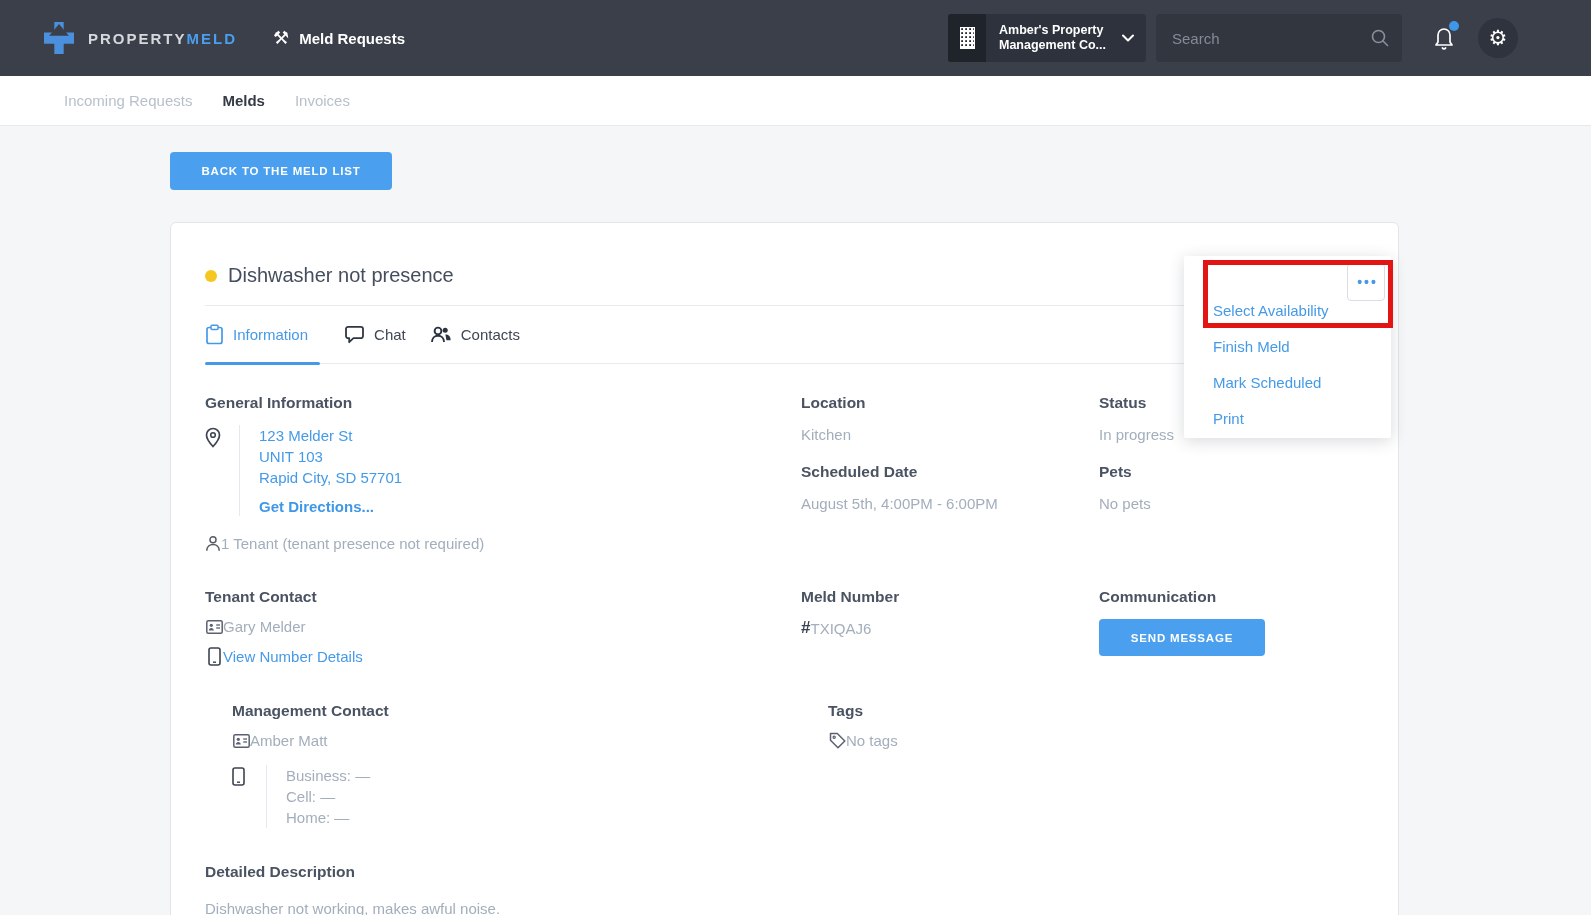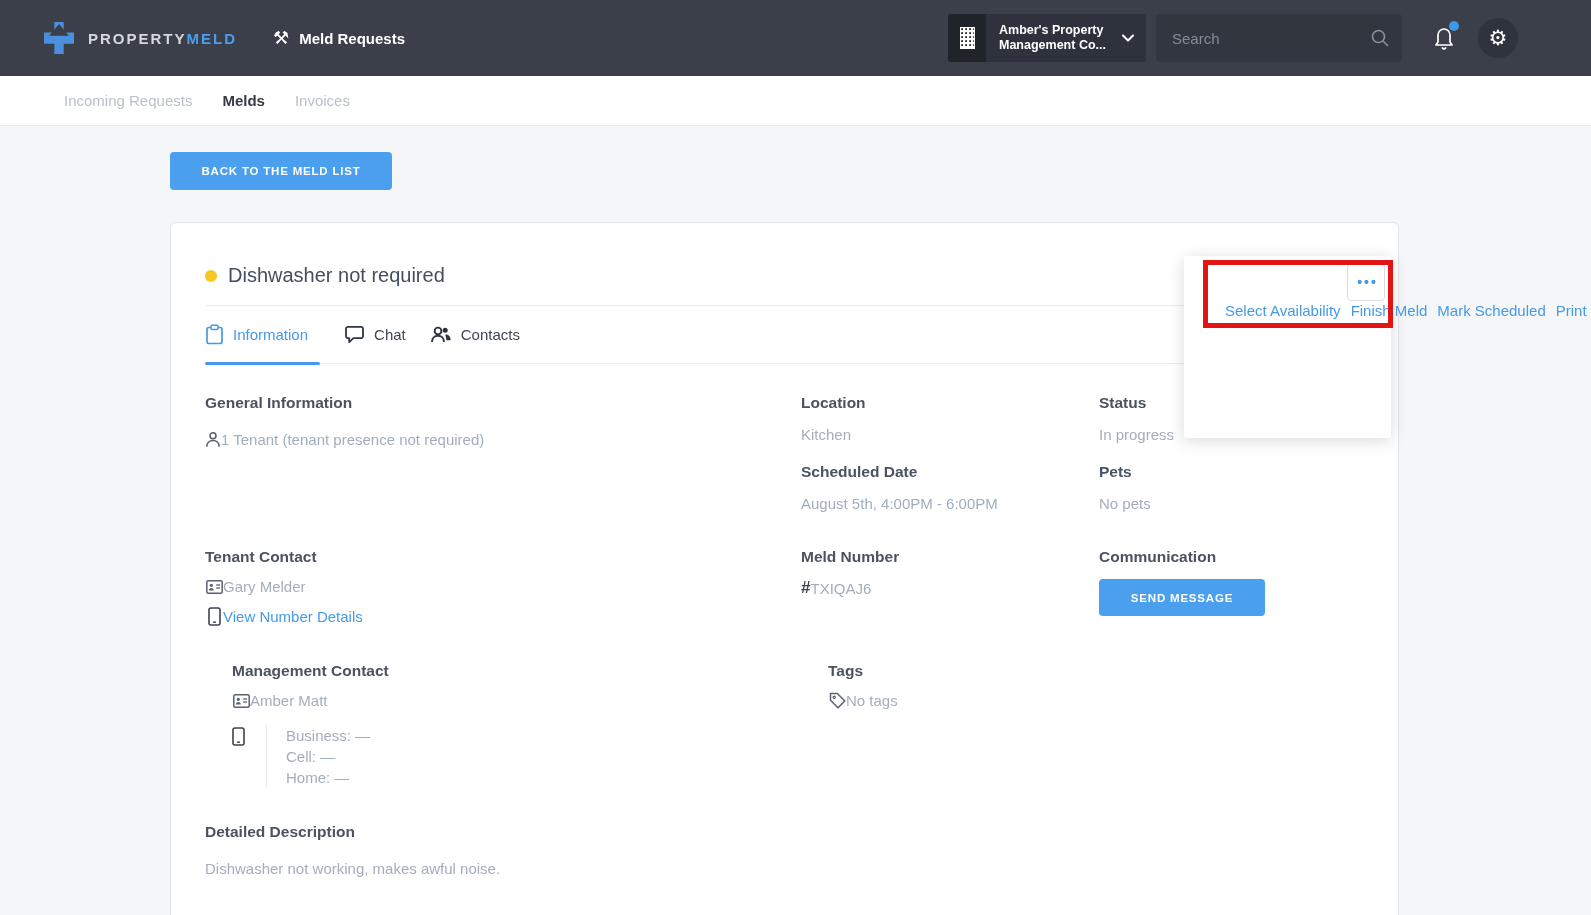--- a/index.html
+++ b/index.html
@@ -99,22 +99,22 @@
   .desc-block { margin-top:35px; }
   .desc-text { margin-top:19px; font-size:15px; color:#a3aebc; }
 
   
   .menu-panel { position:absolute; left:1013px; top:33px; width:207px; height:182px;
     background:#fff; box-shadow:0 3px 16px rgba(40,50,60,.18); border-radius:2px; z-index:5; }
   .ellipsis-btn { position:absolute; left:163px; top:7px; width:38px; height:38px;
     background:#fff; border:1px solid #d9dee4; border-radius:4px; color:#459ae8;
     font-size:14px; font-weight:700; letter-spacing:2px; cursor:pointer;
     font-family:inherit; line-height:1; padding-left:3px; }
-  .menu-items { position:absolute; left:41px; top:46px; display:flex;
-    flex-direction:row; gap:10px; }
+  .menu-items { position:absolute; left:29px; top:46px; display:flex;
+    flex-direction:column; gap:19px; }
   .menu-item { font-size:15px; color:#459ae8; cursor:pointer; white-space:nowrap; }
 
   .annotation { position:absolute; left:1032px; top:37px; width:190px; height:68px;
     border:5px solid #e21414; z-index:10; pointer-events:none; }
 </style>
 </head>
 <body>
 
 <header class="navbar">
   <div class="nav-left">
@@ -177,21 +177,21 @@
   <span class="subnav-item">Invoices</span>
 </nav>
 
 <main class="page">
   <button class="back-btn">BACK TO THE MELD LIST</button>
 
   <section class="card">
     <div class="card-pad">
       <div class="title-row">
         <span class="status-dot"></span>
-        <h1 class="meld-title">Dishwasher not required</h1>
+        <h1 class="meld-title">Dishwasher not presence</h1>
       </div>
       <div class="divider"></div>
 
       <div class="tabs">
         <div class="tab active">
           <svg width="19" height="21" viewBox="0 0 19 21">
             <rect x="2" y="3.5" width="15" height="16" rx="2" fill="none" stroke="#459ae8" stroke-width="1.7"></rect>
             <rect x="6" y="1.2" width="7" height="4.2" rx="1" fill="#fff" stroke="#459ae8" stroke-width="1.5"></rect>
           </svg>
           <span>Information</span>
@@ -211,20 +211,36 @@
           </svg>
           <span>Contacts</span>
         </div>
       </div>
 
       <div class="content">
 
         <div class="grid">
           <div>
             <div class="heading">General Information</div>
+            <div class="addr-row">
+              <div class="icon-col">
+                <svg width="16" height="21" viewBox="0 0 16 21">
+                  <path d="M8 1.5 a6.5 6.5 0 0 1 6.5 6.5 c0 4.6-6.5 11.5-6.5 11.5 S1.5 12.6 1.5 8 A6.5 6.5 0 0 1 8 1.5 z" fill="none" stroke="#3d4452" stroke-width="1.7"></path>
+                  <circle cx="8" cy="8" r="2.3" fill="none" stroke="#3d4452" stroke-width="1.6"></circle>
+                </svg>
+              </div>
+              <div class="rule-col">
+                <div class="addr-lines">
+                  <span class="addr-line">123 Melder St</span>
+                  <span class="addr-line">UNIT 103</span>
+                  <span class="addr-line">Rapid City, SD 57701</span>
+                </div>
+                <span class="directions">Get Directions...</span>
+              </div>
+            </div>
             <div class="tenant-note">
               <svg width="16" height="17" viewBox="0 0 16 17">
                 <circle cx="8" cy="4.7" r="3" fill="none" stroke="#555c68" stroke-width="1.5"></circle>
                 <path d="M1.8 15.7 c0-4 2.8-6.3 6.2-6.3 s6.2 2.3 6.2 6.3" fill="none" stroke="#555c68" stroke-width="1.5"></path>
               </svg>
               <span class="value">1 Tenant (tenant presence not required)</span>
             </div>
           </div>
 
           <div>

